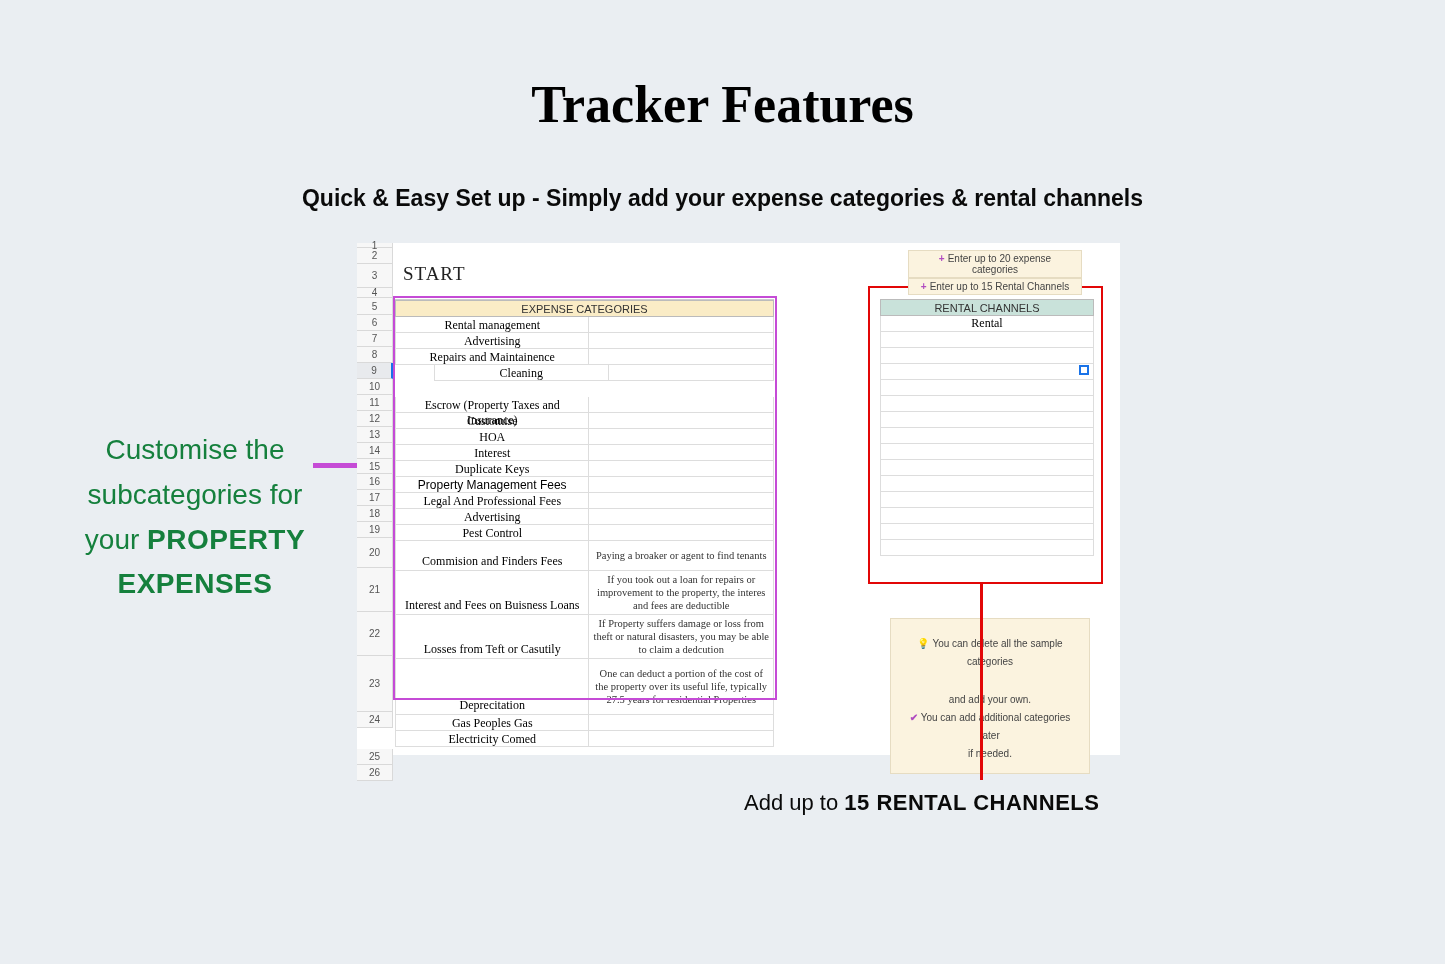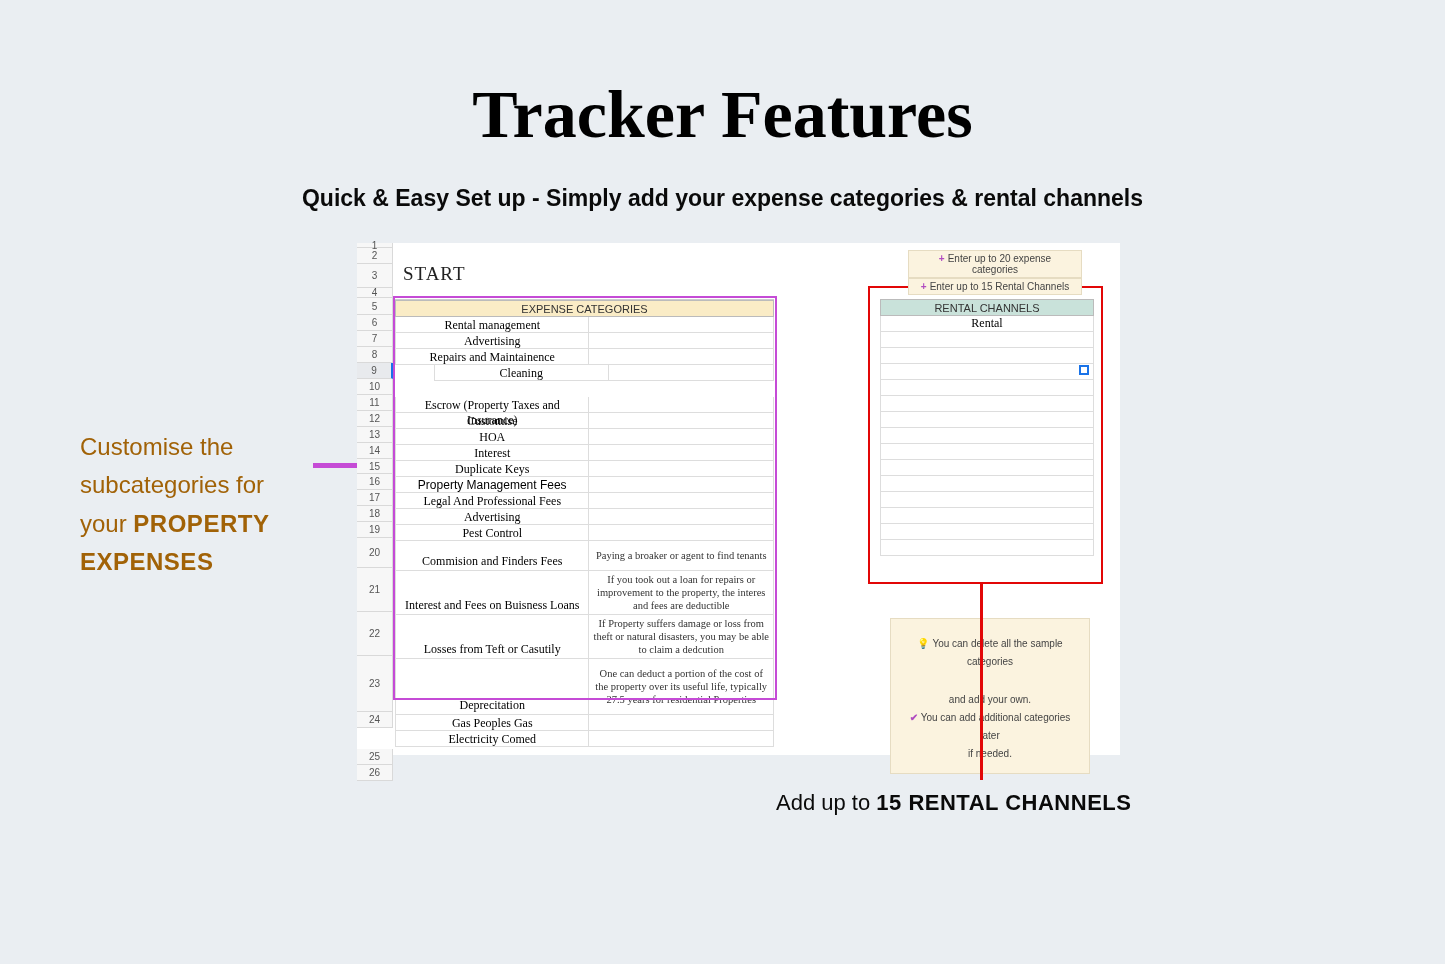--- a/index.html
+++ b/index.html
@@ -11,59 +11,59 @@
   font-family: Georgia, 'Times New Roman', serif;
   overflow: hidden;
 }
 .title {
   position: absolute;
   top: 75px;
   left: 0;
   width: 100%;
   text-align: center;
   font-family: Georgia, serif;
-  font-size: 68px;
+  font-size: 52px;
   font-weight: 700;
   color: #000;
 }
 .subtitle {
   position: absolute;
   top: 185px;
   left: 0;
   width: 100%;
   text-align: center;
   font-family: Arial, Helvetica, sans-serif;
   font-size: 23px;
   font-weight: 700;
   color: #0a0a0a;
 }
 .left-caption {
   position: absolute;
   top: 428px;
   left: 80px;
   width: 230px;
-  text-align: left;
+  text-align: center;
   font-family: Arial, Helvetica, sans-serif;
-  font-size: 24px;
+  font-size: 28px;
   line-height: 1.6;
-  color: #a16207;
+  color: #15803d;
 }
 .left-caption .bold { font-weight: 800; letter-spacing: 0.5px; }
 .left-connector {
   position: absolute;
   top: 463px;
   left: 313px;
   width: 60px;
   height: 5px;
   background: #c54bd6;
 }
 .bottom-caption {
   position: absolute;
   top: 790px;
-  left: 776px;
+  left: 744px;
   width: 400px;
   font-family: Arial, Helvetica, sans-serif;
   font-size: 22px;
   color: #0a0a0a;
 }
 .bottom-caption .bold { font-weight: 800; letter-spacing: 0.5px; }
 .bottom-connector {
   position: absolute;
   top: 584px;
   left: 980px;

